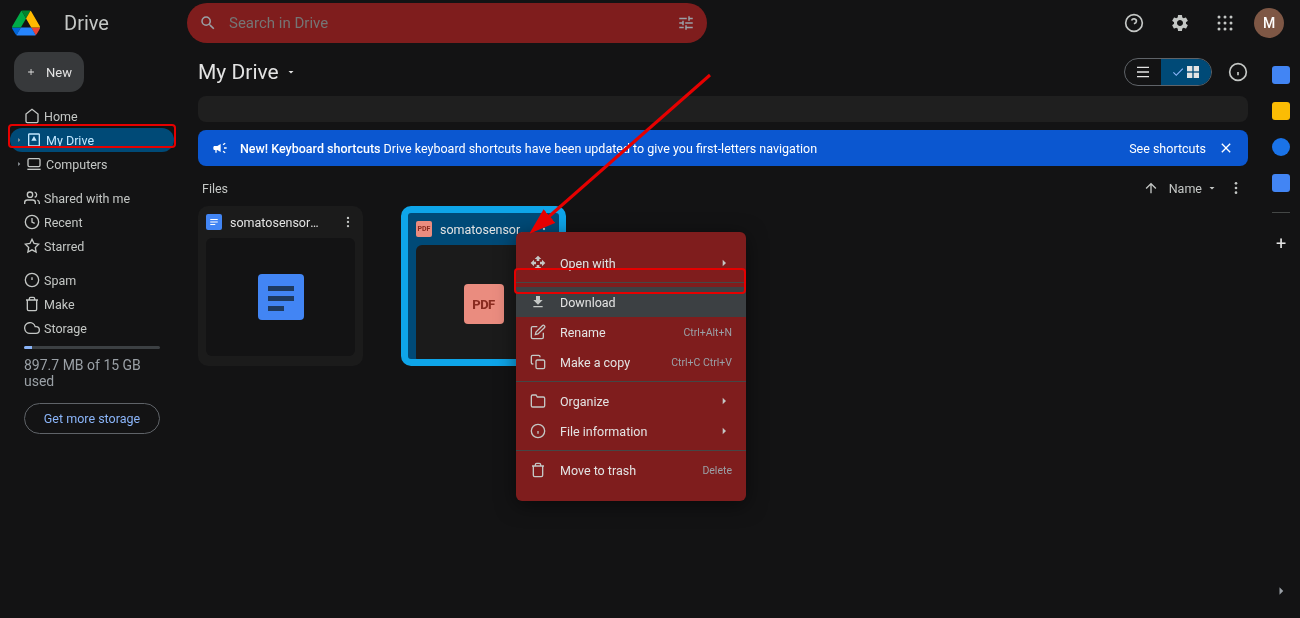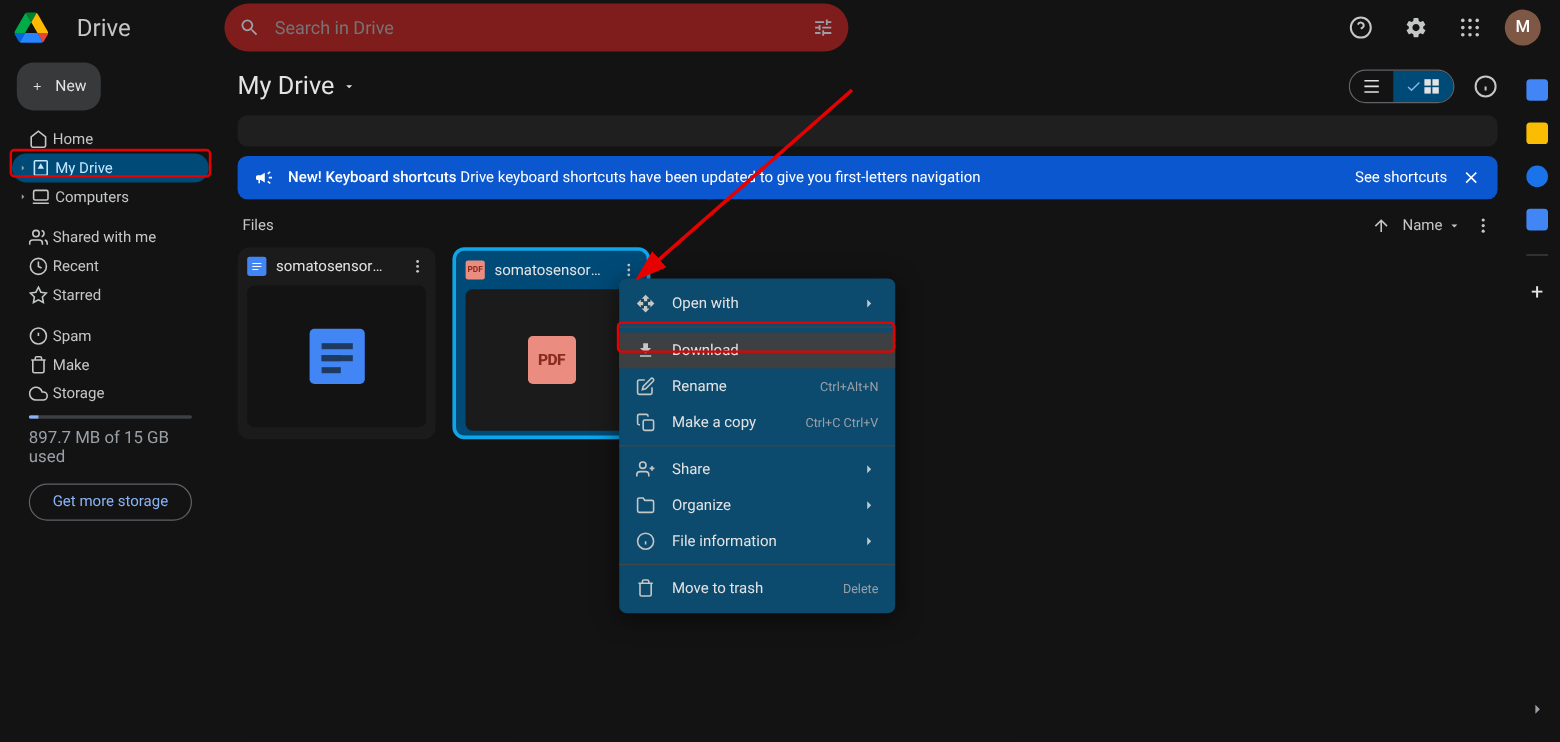--- a/index.html
+++ b/index.html
@@ -49,36 +49,36 @@
 
 .section-row { display: flex; align-items: center; margin-top: 14px; padding: 0 4px; }
 .section-label { font-size: 12.5px; color: #c4c7c5; }
 .sort-controls { margin-left: auto; display: flex; align-items: center; gap: 10px; color: #c4c7c5; }
 .sort-name { font-size: 12.5px; display: flex; align-items: center; gap: 4px; cursor: pointer; }
 .arrow-up { display: flex; cursor: pointer; }
 .more-sort { display: flex; cursor: pointer; }
 
 .files-grid { display: flex; gap: 14px; margin-top: 10px; }
 .file-card { width: 165px; height: 160px; background: #1b1b1b; border-radius: 10px; overflow: hidden; position: relative; cursor: pointer; }
-.file-card.selected { background: #004a77; border: 3px solid #0ea5e9; }
+.file-card.selected { background: #004a77; border: 7px solid #0ea5e9; margin-left: 24px; }
 .file-card-header { display: flex; align-items: center; gap: 8px; padding: 8px 8px; font-size: 12.5px; color: #e3e3e3; }
 .file-card-header .file-type-icon { width: 16px; height: 16px; border-radius: 2px; display: flex; align-items: center; justify-content: center; flex-shrink: 0; }
 .doc-icon { background: #4285f4; }
 .pdf-icon { background: #ea8c7f; }
 .file-card-header .more { margin-left: auto; color: #c4c7c5; display: flex; cursor: pointer; }
 .file-card-body { background: #131314; margin: 0 8px 8px 8px; border-radius: 6px; height: 118px; display: flex; align-items: center; justify-content: center; }
 .file-card.selected .file-card-body { background: #1b1b1b; }
 .thumb-doc { width: 46px; height: 46px; background: #4285f4; border-radius: 4px; position: relative; }
 .thumb-doc::before, .thumb-doc::after { content: ""; position: absolute; background: #1e3a5f; left: 10px; right: 10px; height: 5px; }
 .thumb-doc::before { top: 12px; }
 .thumb-doc::after { top: 22px; box-shadow: 0 10px 0 #1e3a5f; width: 16px; }
 .thumb-doc .line2 { position: absolute; background: #1e3a5f; left: 10px; right: 10px; height: 5px; top: 22px; }
 .thumb-pdf { width: 40px; height: 40px; background: #ea8c7f; border-radius: 4px; display: flex; align-items: center; justify-content: center; color: #892b20; font-weight: 800; font-size: 13px; letter-spacing: -0.5px; }
 
-.context-menu { position: absolute; background: #0c4a6e; border-radius: 6px; width: 230px; padding: 6px 0; box-shadow: 0 4px 20px rgba(0,0,0,0.5); z-index: 40; }
+.context-menu { position: absolute; background: #7f1d1d; border-radius: 6px; width: 230px; padding: 16px 0; box-shadow: 0 4px 20px rgba(0,0,0,0.5); z-index: 40; }
 .menu-item { display: flex; align-items: center; gap: 14px; padding: 7px 14px; font-size: 12.5px; color: #e3e3e3; cursor: pointer; position: relative; }
 .menu-item svg { width: 16px; height: 16px; color: #c4c7c5; flex-shrink: 0; }
 .menu-item .shortcut { margin-left: auto; font-size: 10.5px; color: #9aa0a6; text-align: center; }
 .menu-item .sub-arrow { margin-left: auto; color: #9aa0a6; display: flex; }
 .menu-divider { height: 1px; background: #444746; margin: 4px 0; }
 
 .right-panel { width: 38px; display: flex; flex-direction: column; align-items: center; gap: 18px; padding-top: 20px; }
 .right-panel .app-icon { width: 18px; height: 18px; border-radius: 3px; cursor: pointer; }
 .rp-divider { width: 18px; height: 1px; background: #444746; margin: 2px 0; }
 .rp-plus { color: #e3e3e3; font-size: 18px; cursor: pointer; }
@@ -387,32 +387,20 @@
     <svg viewBox="0 0 24 24" fill="none" stroke="currentColor" stroke-width="2">
         <rect x="9" y="9" width="13" height="13" rx="2"></rect>
         <path d="M5 15H4a2 2 0 01-2-2V4a2 2 0 012-2h9a2 2 0 012 2v1"></path>
       </svg>
     <span>Make a copy</span>
     <span class="shortcut">Ctrl+C Ctrl+V</span>
   </div>
   <div class="menu-divider"></div>
   <div class="menu-item">
     <svg viewBox="0 0 24 24" fill="none" stroke="currentColor" stroke-width="2">
-        <path d="M16 21v-2a4 4 0 00-4-4H5a4 4 0 00-4 4v2M20 8v6M23 11h-6"></path>
-        <circle cx="8.5" cy="7" r="4"></circle>
-      </svg>
-    <span>Share</span>
-    <span class="sub-arrow">
-        <svg width="12" height="12" viewBox="0 0 24 24" fill="currentColor">
-          <path d="M10 17l5-5-5-5v10z"></path>
-        </svg>
-      </span>
-  </div>
-  <div class="menu-item">
-    <svg viewBox="0 0 24 24" fill="none" stroke="currentColor" stroke-width="2">
         <path d="M22 19a2 2 0 01-2 2H4a2 2 0 01-2-2V5a2 2 0 012-2h5l2 3h9a2 2 0 012 2z"></path>
       </svg>
     <span>Organize</span>
     <span class="sub-arrow">
         <svg width="12" height="12" viewBox="0 0 24 24" fill="currentColor">
           <path d="M10 17l5-5-5-5v10z"></path>
         </svg>
       </span>
   </div>
   <div class="menu-item">

